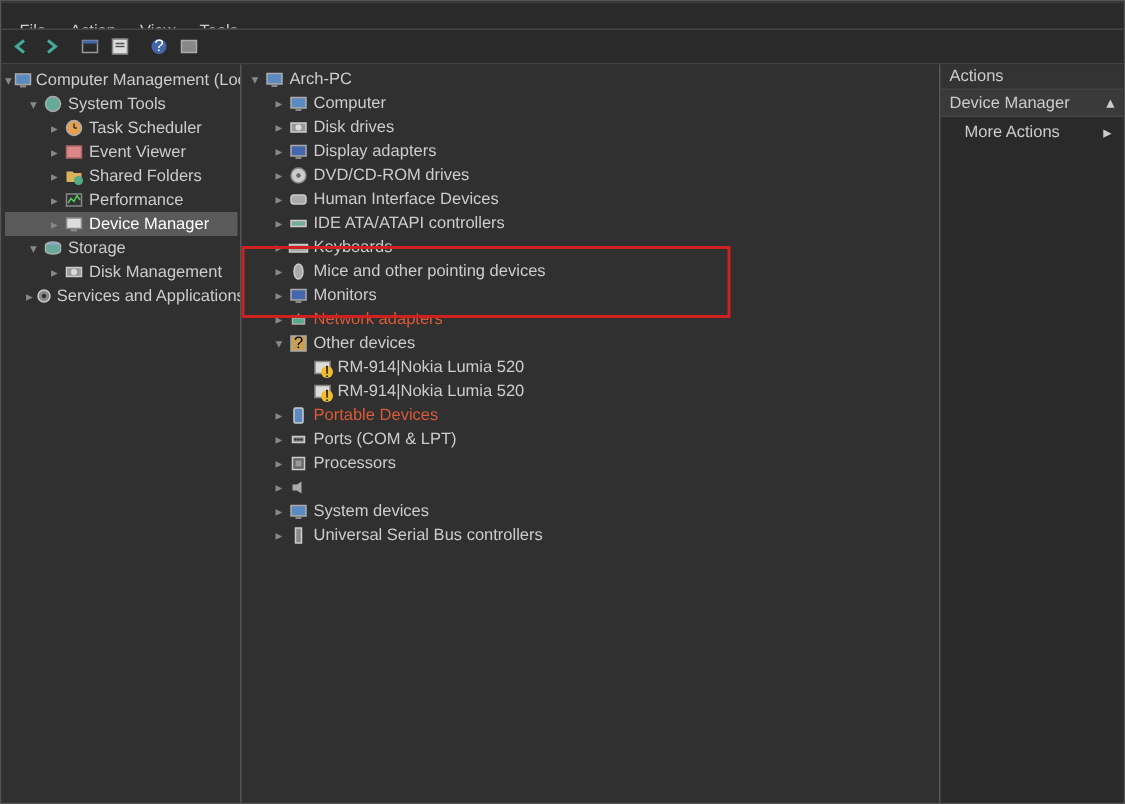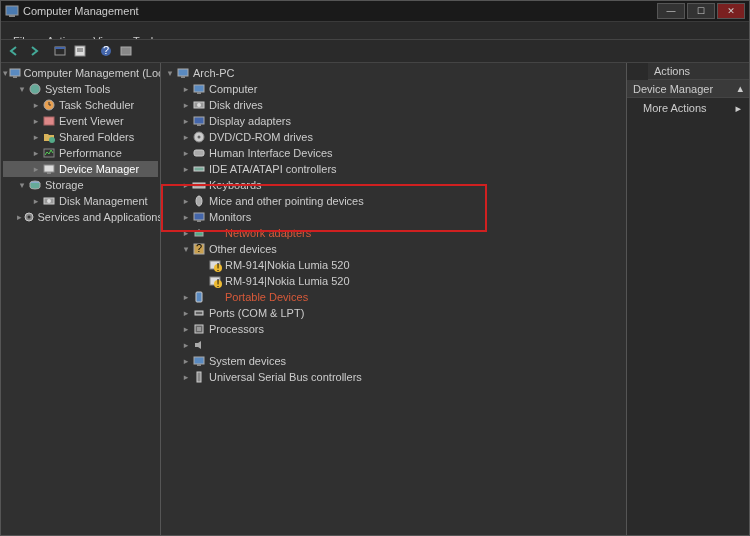--- a/index.html
+++ b/index.html
@@ -13,49 +13,35 @@
 .winbtn.close { background: #7a2020; }
 .menubar { height: 18px; background: #2a2a2a; display: flex; align-items: center; padding: 0 4px; color: #ccc; border-top: 1px solid #3a3a3a; }
 .menuitem { padding: 0 8px; cursor: default; margin-top: 20px; }
 .toolbar { height: 24px; background: #2a2a2a; border-top: 1px solid #444; border-bottom: 1px solid #444; display: flex; align-items: center; padding: 0 4px; gap: 2px; }
 .tbtn { width: 18px; height: 18px; display: flex; align-items: center; justify-content: center; border: 1px solid transparent; }
 .tbtn.sep { width: 4px; border: none; }
 .body { flex: 1; display: flex; background: #303030; }
 .leftpanel { width: 160px; border-right: 1px solid #555; overflow: auto; padding: 2px; }
 .midpanel { flex: 1; border-right: 1px solid #555; overflow: auto; padding: 2px; position: relative; }
 .rightpanel { width: 122px; background: #2a2a2a; display: flex; flex-direction: column; }
-.actions-header { background: #333; color: #ccc; padding: 2px 6px; border-bottom: 1px solid #444; margin-left: 21px; }
+.actions-header { background: #333; color: #ccc; padding: 2px 6px; border-bottom: 1px solid #444; }
 .actions-sub { background: #3a3a3a; color: #ccc; padding: 2px 6px; display: flex; justify-content: space-between; align-items: center; border-bottom: 1px solid #444; }
 .actions-item { color: #ccc; padding: 4px 8px 4px 16px; display: flex; justify-content: space-between; }
 .tree-row { display: flex; align-items: center; height: 16px; color: #ccc; white-space: nowrap; }
 .tree-row.selected { background: #5a5a5a; color: #fff; }
 .tree-row .expand { width: 10px; text-align: center; color: #888; font-size: 9px; }
 .tree-row .icon { width: 16px; height: 14px; display: flex; align-items: center; justify-content: center; margin-right: 2px; }
 .highlight-box { position: absolute; border: 2px solid #d02020; left: 0px; top: 121px; width: 326px; height: 48px; pointer-events: none; }
-.netadapt { color: #d85a3a; margin-left: 16px; }
+.netadapt { color: #d85a3a; }
 svg { display: block; }
 </style>
 </head>
 <body>
 
 <div class="window">
-  <div class="titlebar">
-    <span class="icon">
-      <svg width="14" height="14">
-          <rect x="1" y="2" width="12" height="9" fill="#4a7ab0" stroke="#999"></rect>
-          <rect x="4" y="11" width="6" height="2" fill="#888"></rect>
-        </svg>
-    </span>
-    <span class="title">Computer Management</span>
-    <div class="winbtns">
-      <div class="winbtn">—</div>
-      <div class="winbtn">☐</div>
-      <div class="winbtn close">✕</div>
-    </div>
-  </div>
 
   <div class="menubar">
     <span class="menuitem">File</span>
     <span class="menuitem">Action</span>
     <span class="menuitem">View</span>
     <span class="menuitem">Tools</span>
   </div>
 
   <div class="toolbar">
     <div class="tbtn">

